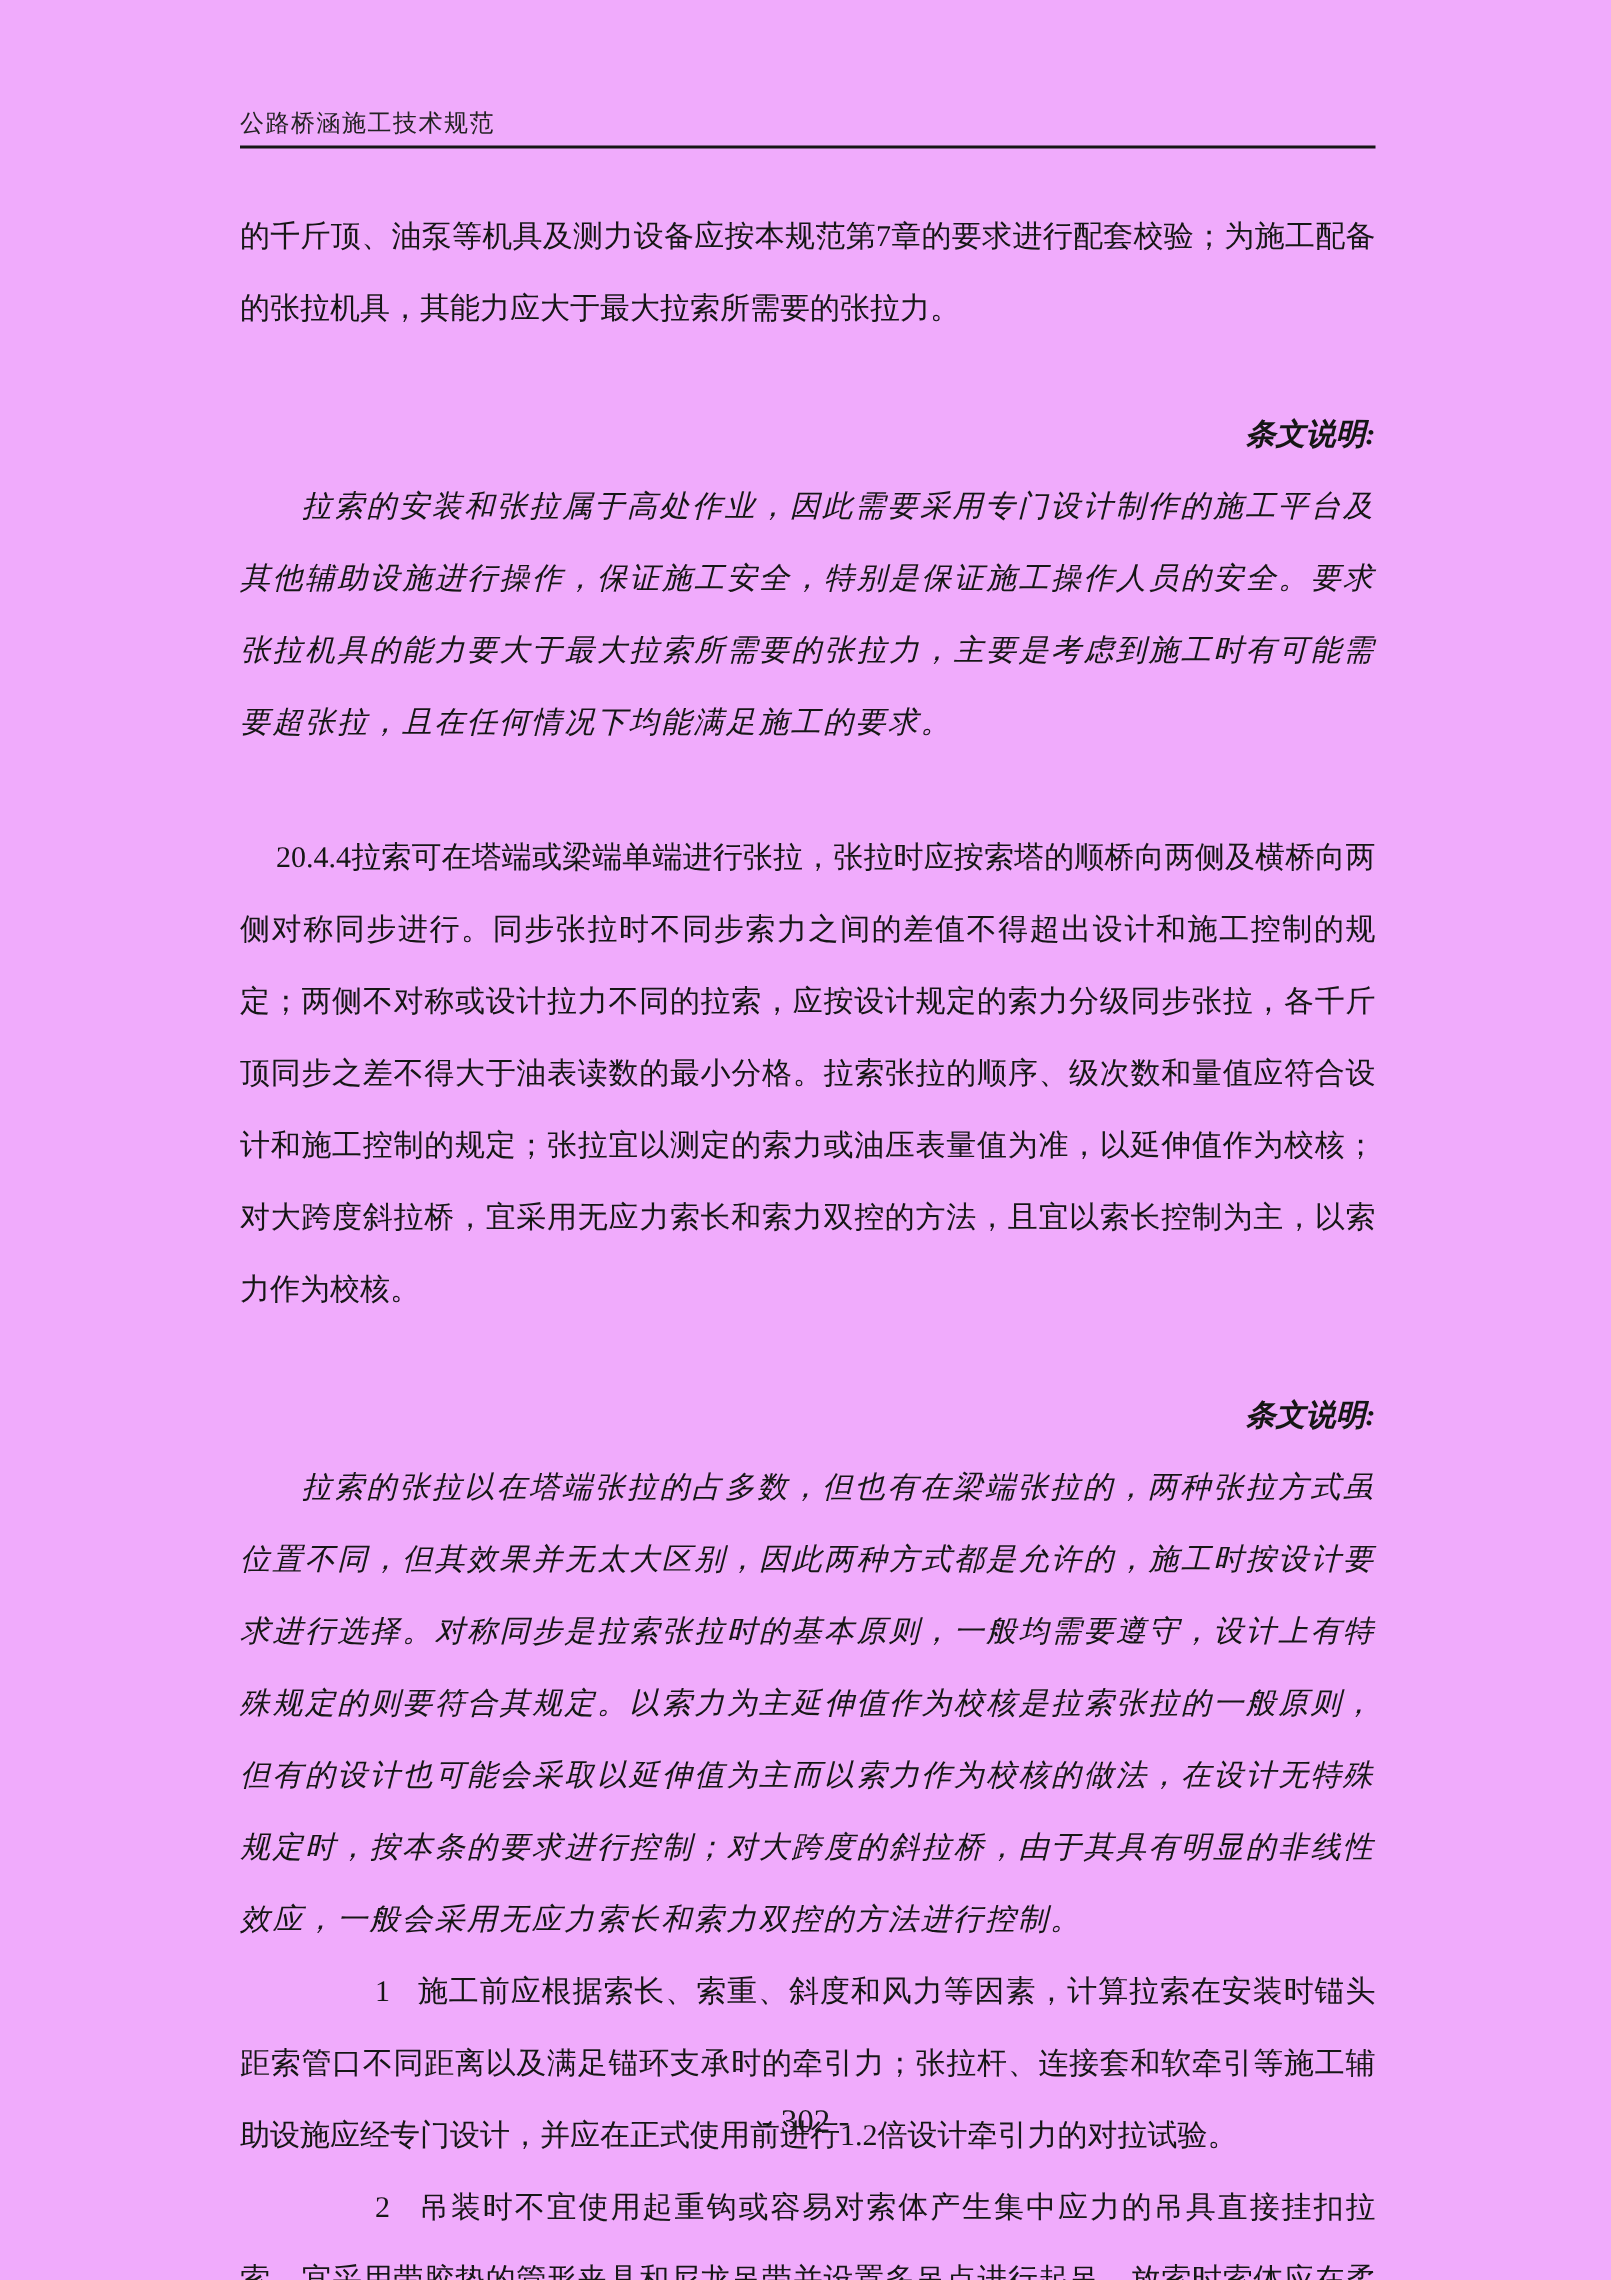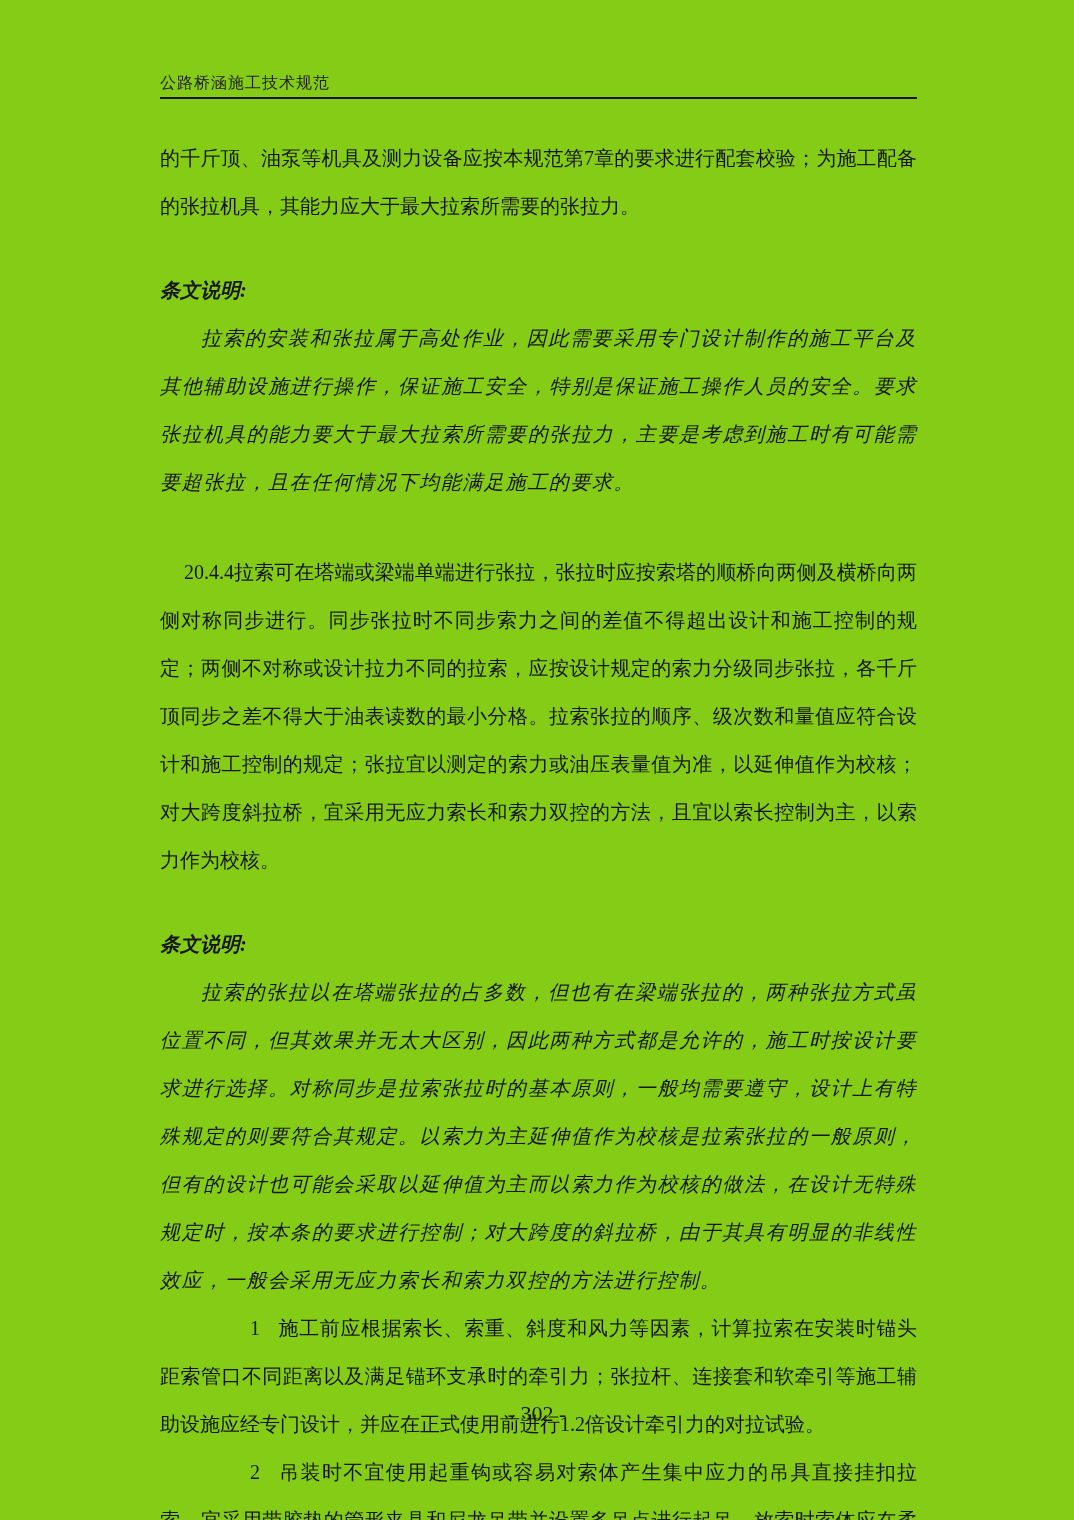--- a/index.html
+++ b/index.html
@@ -4,21 +4,21 @@
 <style>
   html, body {
     margin: 0;
     padding: 0;
     background: #ffffff;
   }
   .page {
     position: relative;
     width: 1074px;
     height: 1520px;
-    background: #84cc16;
+    background: #f0abfc;
     color: #1a1a1a;
     font-family: "Liberation Serif", "DejaVu Serif", serif;
     overflow: hidden;
   }
   
   .page-header {
     position: absolute;
     top: 74px;
     left: 160px;
     width: 757px;
@@ -47,21 +47,21 @@
     padding: 0;
   }
   .para-continuation {
     text-indent: 0;
   }
   .commentary-heading {
     margin-top: 36px !important;
     font-size: 20px;
     font-weight: bold;
     font-style: italic;
-    text-align: left;
+    text-align: right;
   }
   .commentary {
     text-indent: 41px;
     font-style: italic;
     letter-spacing: 1.6px;
   }
   .clause {
     margin-top: 42px !important;
     text-indent: 24px;
   }

